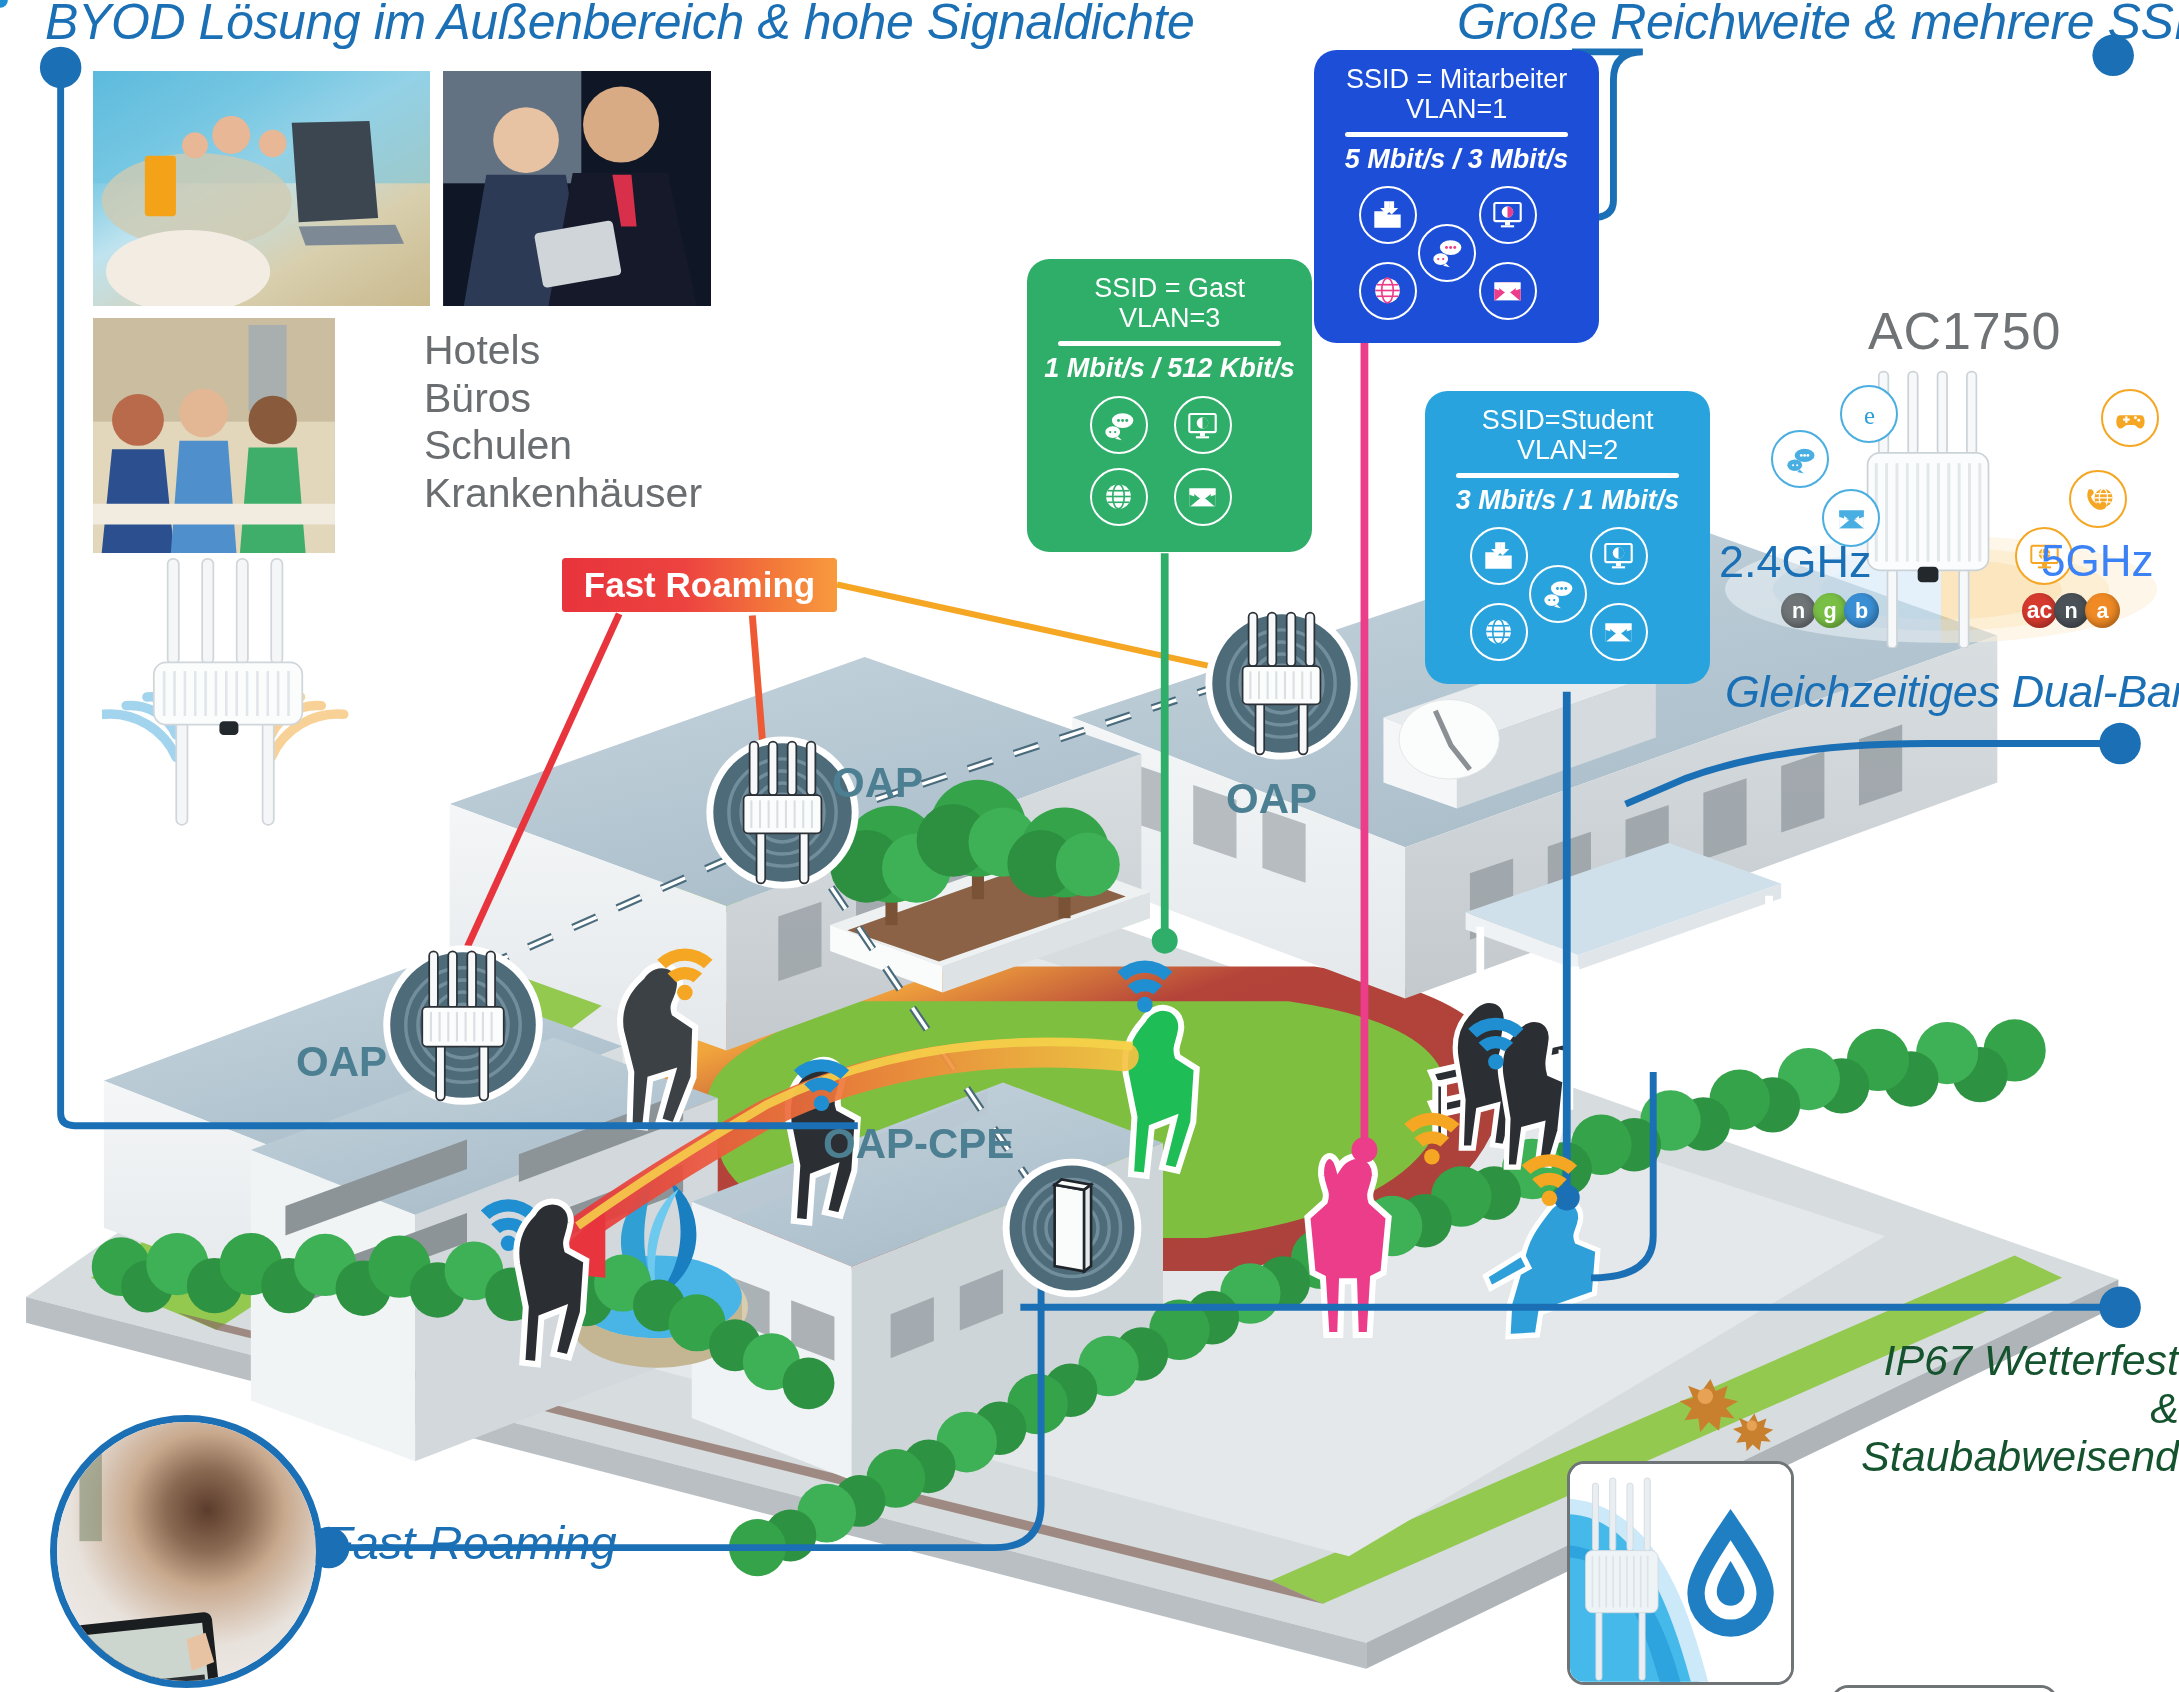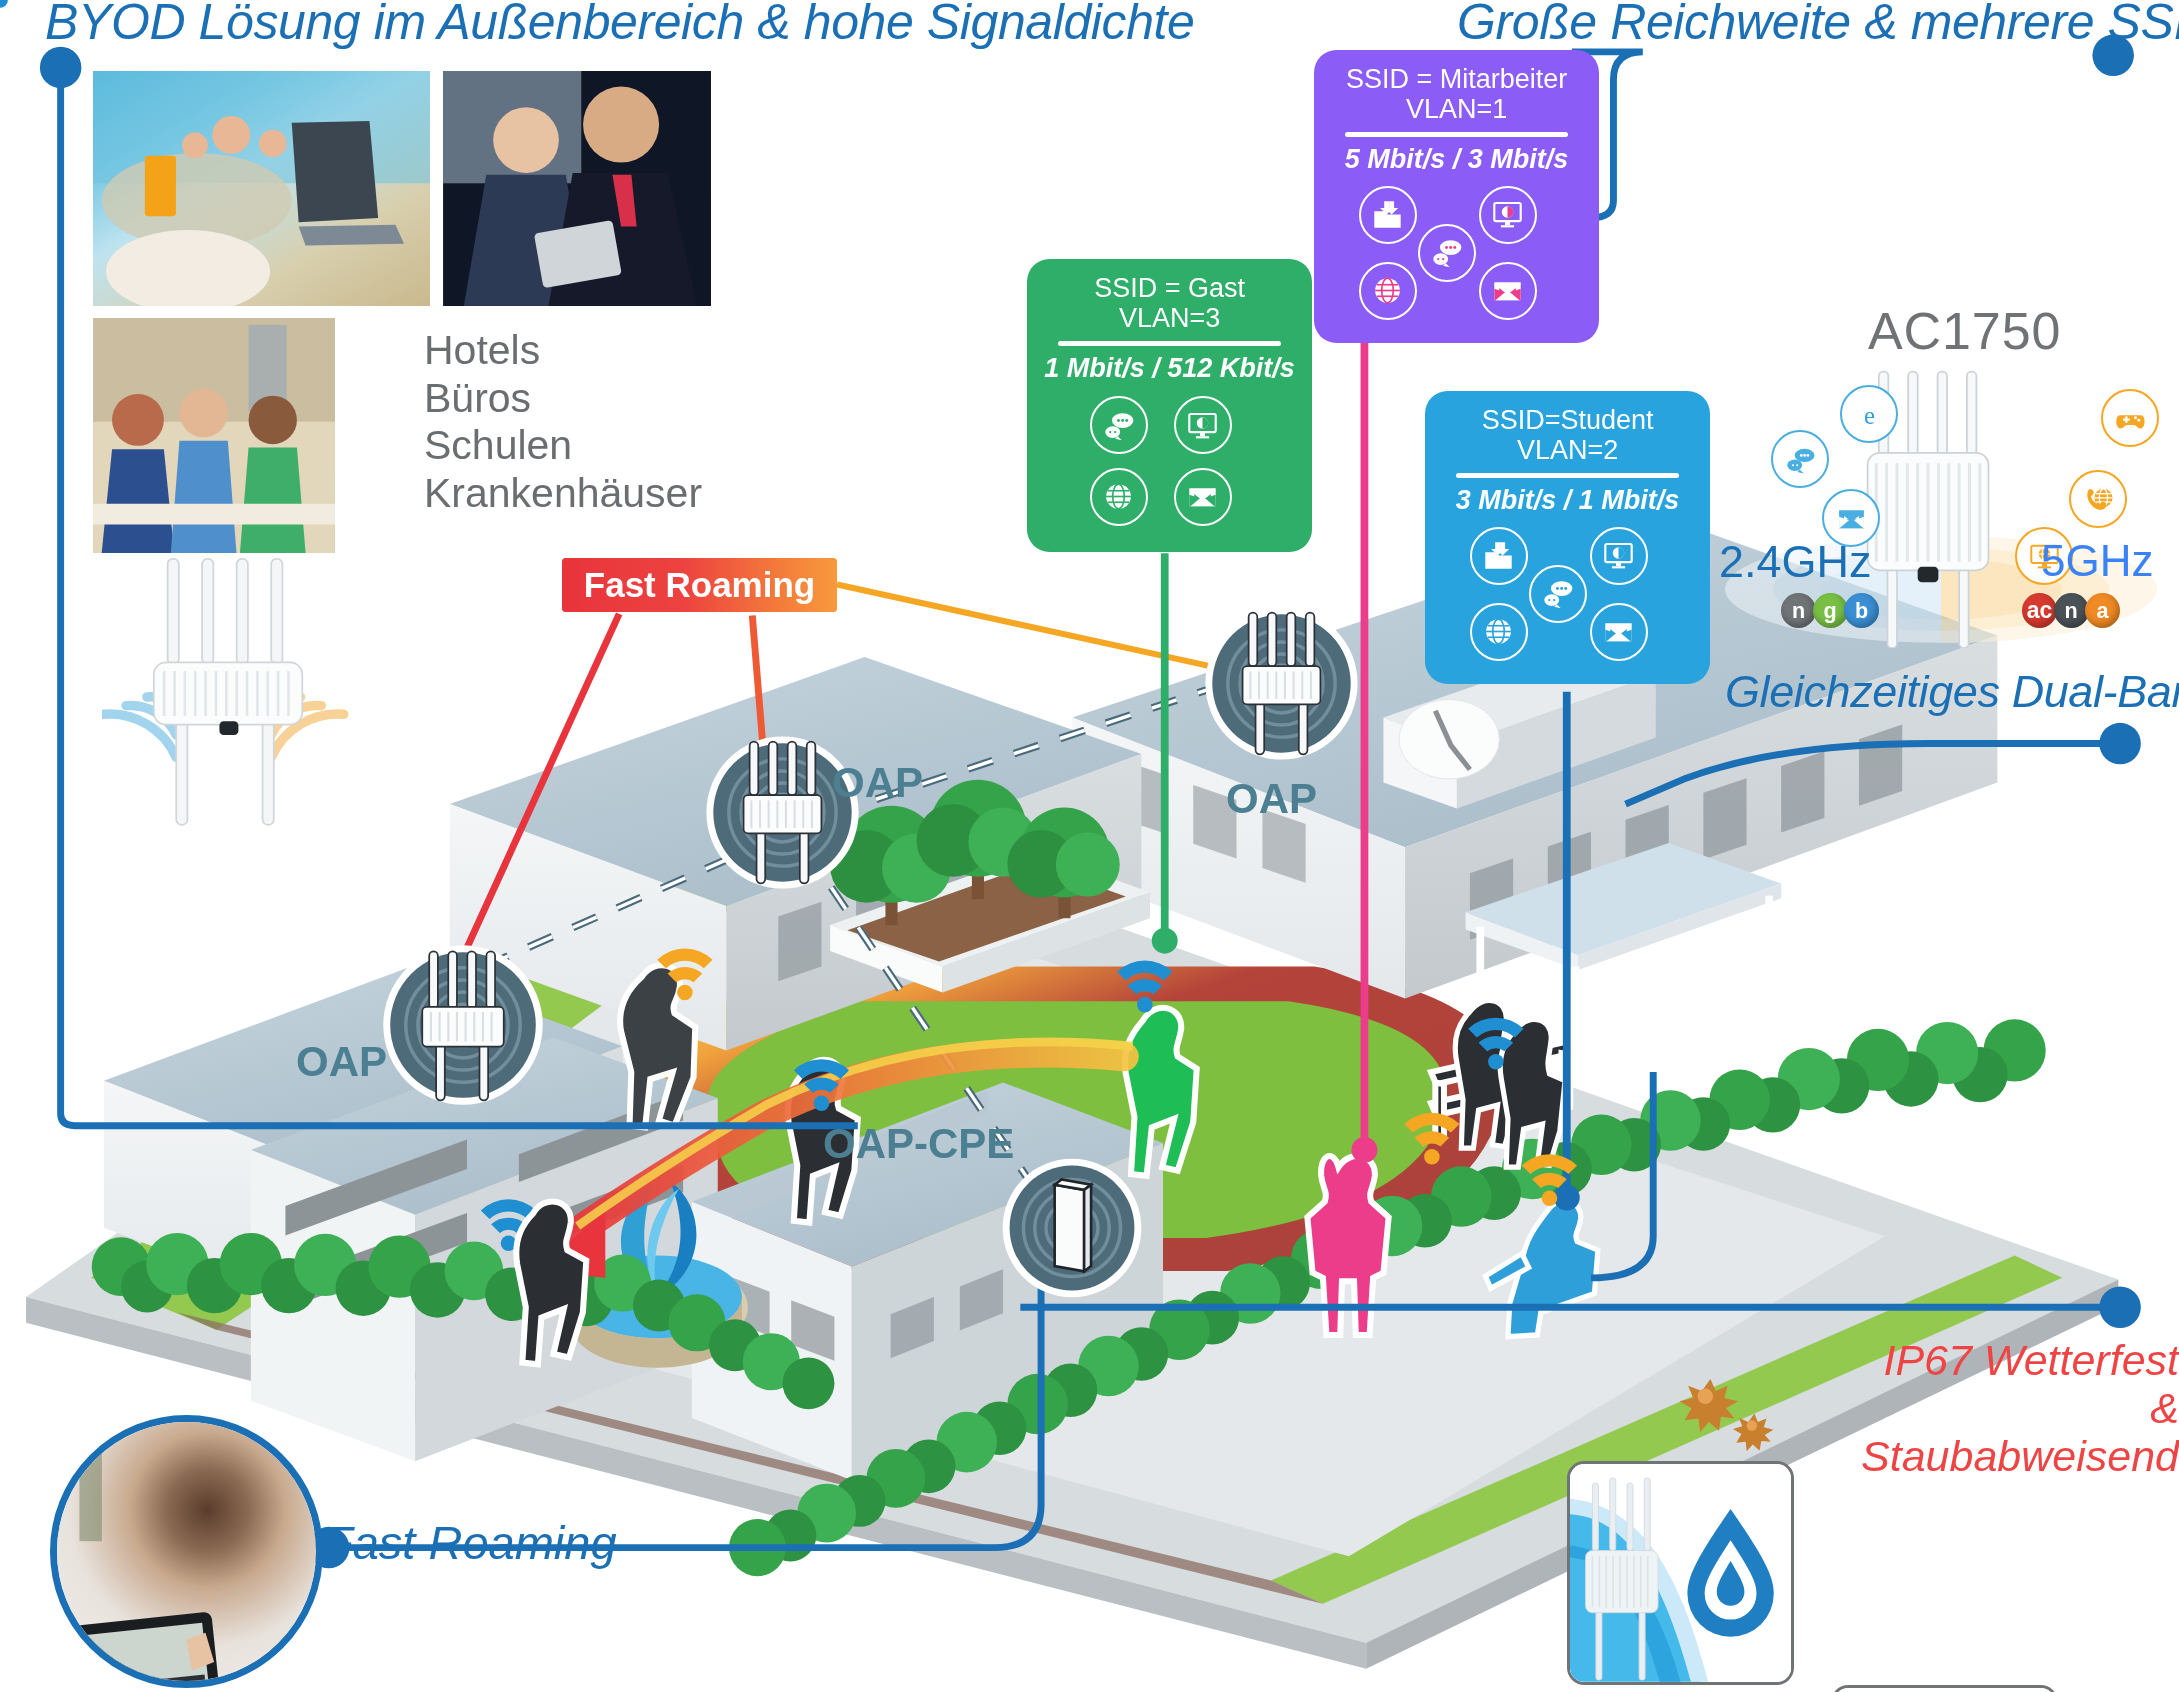--- a/index.html
+++ b/index.html
@@ -4,21 +4,21 @@
 <style>
   html,body{margin:0;padding:0;background:#fff;}
   body{width:2179px;height:1692px;position:relative;overflow:hidden;
        font-family:"Liberation Sans",sans-serif;}
   .abs{position:absolute;}
   
   .hdr{font-style:italic;font-weight:400;color:#1a6fb5;white-space:nowrap;letter-spacing:-0.4px;}
   #hdr-left{left:45px;top:-7px;font-size:50px;}
   #hdr-right{left:1457px;top:-7px;font-size:50px;}
   #dualband{left:1725px;top:666px;font-size:45px;}
-  #ip67{left:1835px;top:1336px;font-size:43px;text-align:right;line-height:1.12;font-style:italic;color:#ef4444;}
+  #ip67{left:1835px;top:1336px;font-size:43px;text-align:right;line-height:1.12;font-style:italic;color:#14532d;}
   #fastroam-label{left:324px;top:1515px;font-size:47px;font-style:italic;color:#1a6fb5;white-space:nowrap;}
   #ac1750{left:1868px;top:301px;font-size:52px;color:#6f7376;letter-spacing:0.9px;}
   
   .photo{background:#cfd6da;overflow:hidden;position:absolute;}
   .ph-g1{background:linear-gradient(150deg,#49b0d8 0%,#7fcbe4 26%,#bfe3ef 44%,#d8cfae 72%,#c9b98d 100%);}
   .ph-g2{background:linear-gradient(115deg,#b9d2e4 0%,#dce9f2 30%,#243048 55%,#12192a 100%);}
   .ph-g3{background:linear-gradient(160deg,#cdb68f 0%,#e4d6bd 28%,#9fb6c4 60%,#6a7f93 100%);}
   .blurman{background:radial-gradient(circle at 58% 34%,#5b3c2c 0%,#8a6a52 18%,#c8a98e 34%,#e8e2dc 60%,#f2f0ee 100%);}
   .catlist{color:#6a6e70;font-size:41px;line-height:1.16;}
   
@@ -535,21 +535,21 @@
           <path d="M4,12 l32,0 l0,20 l-32,0z"></path>
           <path d="M10,10 l20,0 l0,12 l-20,0z" fill="#2eae68"></path>
         <path d="M4,12 l16,13 l16,-13 l0,-2 l-32,0z"></path>
           <path d="M4,33 l13,-11 l-13,-4z" fill="#2eae68"></path>
         <path d="M36,33 l-13,-11 l13,-4z" fill="#2eae68"></path>
         </svg>
     </div>
   </div>
 </div>
 
-<div class="abs ssid" style="left:1314px;top:50px;width:268px;background:#8b5cf6">
+<div class="abs ssid" style="left:1314px;top:50px;width:268px;background:#1d4ed8">
   <div class="t1">
     <div>SSID = Mitarbeiter</div>
     <div>VLAN=1</div>
   </div>
   <div class="rule"></div>
   <div class="t2">5 Mbit/s / 3 Mbit/s</div>
   <div class="icgrid">
     <div class="ic" style="left:36px;top:7px">
       <svg viewBox="0 0 40 40">
           <path d="M4,16 l13,0 l3,4 l16,0 l0,16 l-32,0z"></path>

